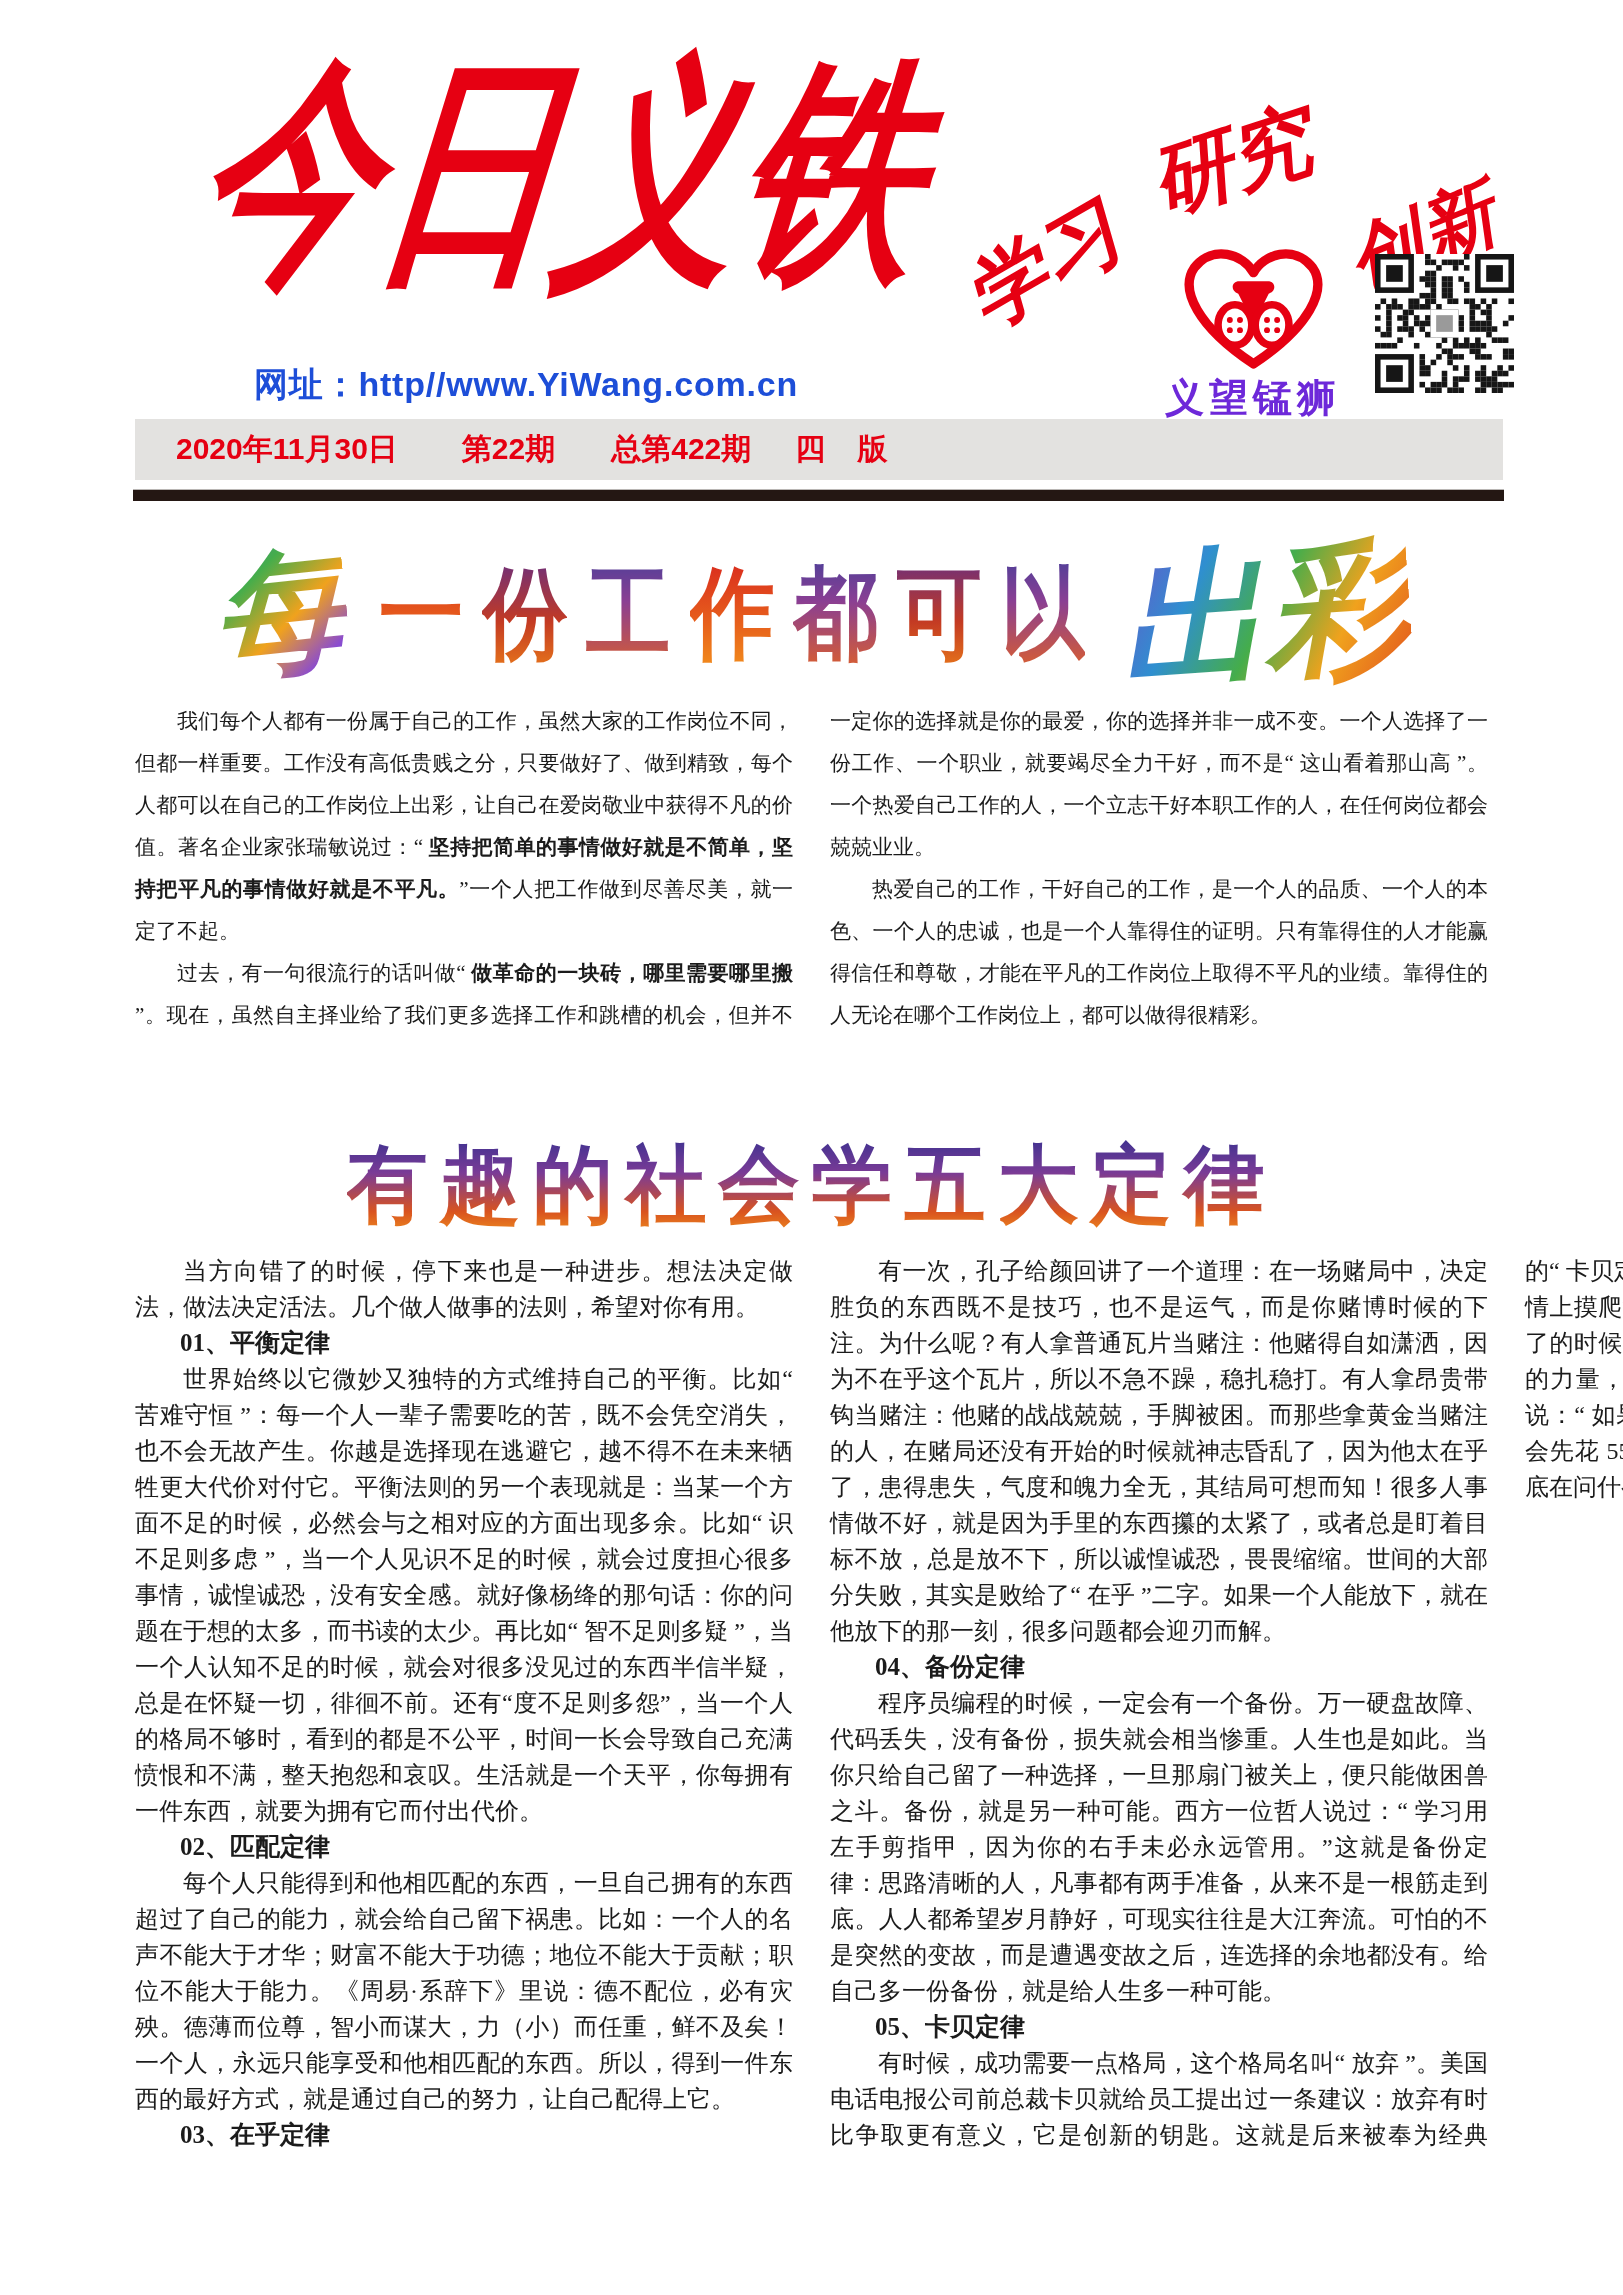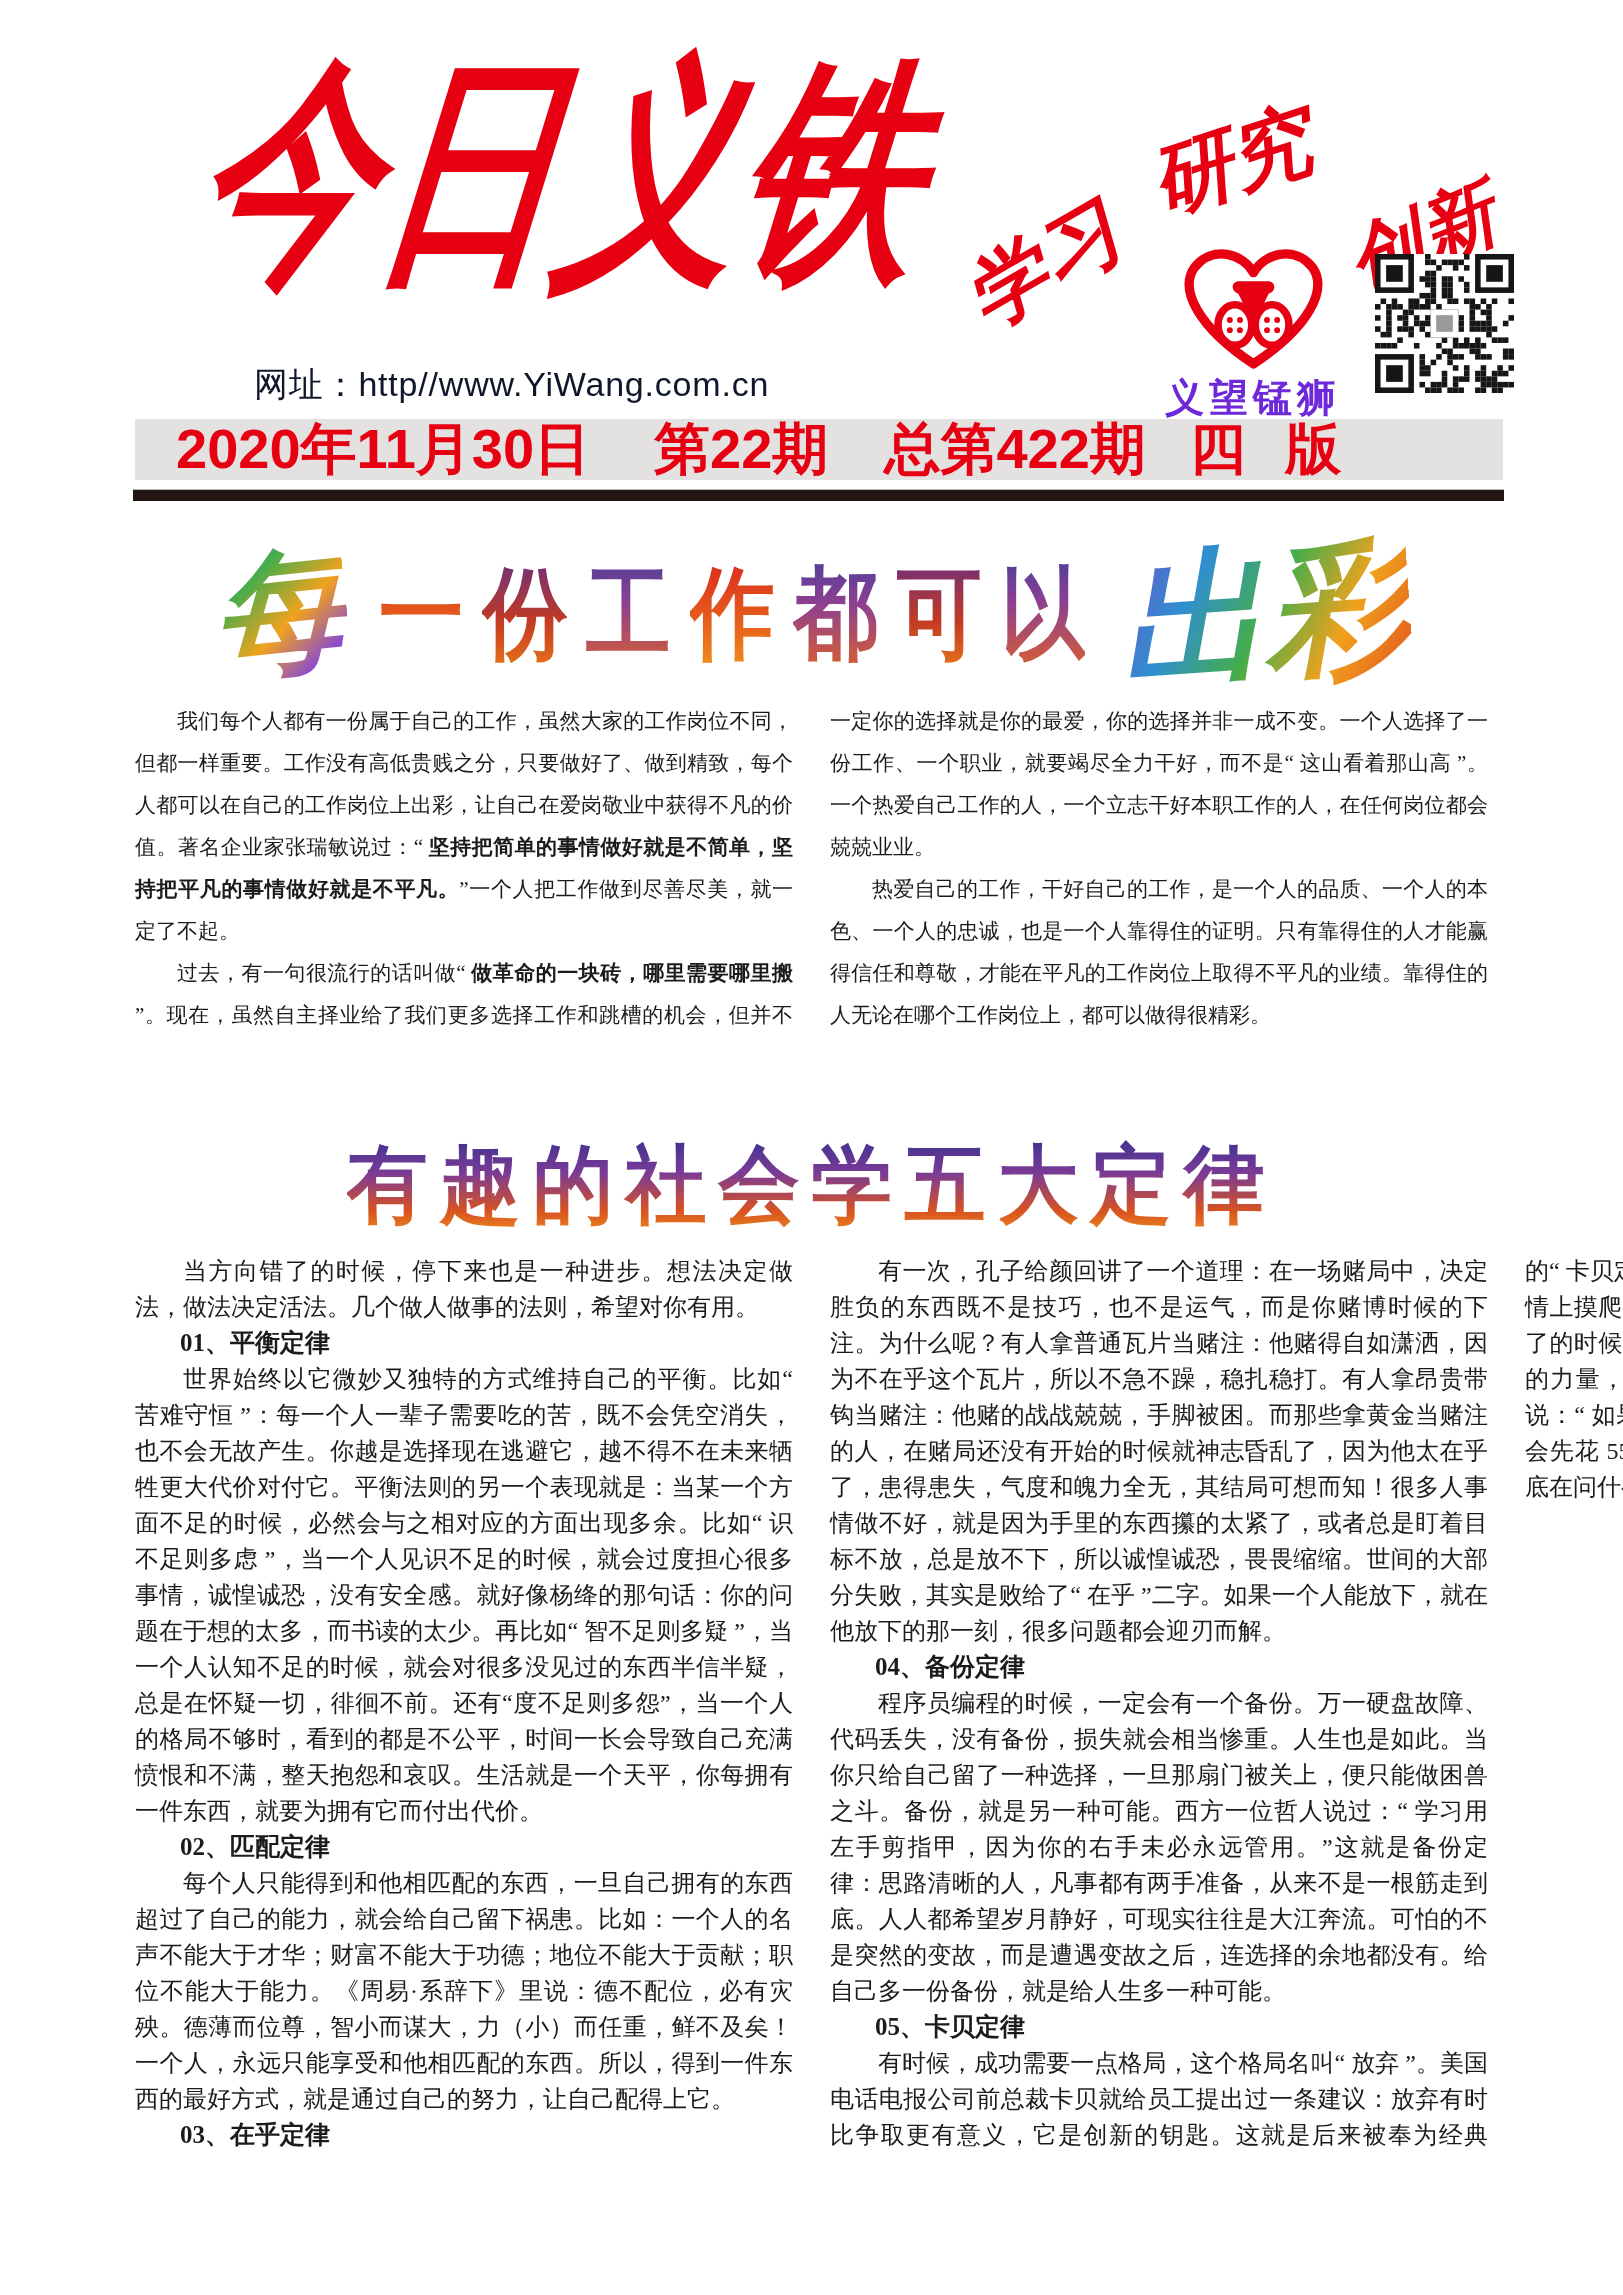--- a/index.html
+++ b/index.html
@@ -13,42 +13,42 @@
   .masthead-title{
     position:absolute;left:216px;top:51px;width:761px;
     font-size:179px;line-height:1;font-weight:bold;color:#e60012;
     font-family:"DejaVu Serif","Liberation Serif",serif;
     transform:skewX(-7deg) scaleY(1.35);transform-origin:left top;
     letter-spacing:1.7px;white-space:nowrap;font-style:italic;
   }
   .masthead-url{
     position:absolute;left:254px;top:362px;
     font-family:"Liberation Sans","DejaVu Sans",sans-serif;
-    font-weight:normal;font-size:34px;color:#0f172a;letter-spacing:0.8px;white-space:nowrap;
+    font-weight:bold;font-size:34px;color:#1d4ed8;letter-spacing:0.8px;white-space:nowrap;
   }
   .slogan-word{
     position:absolute;color:#e60012;font-weight:bold;font-style:italic;
     font-family:"DejaVu Serif","Liberation Serif",serif;white-space:nowrap;
   }
   .slogan-1{left:962px;top:211px;font-size:81px;transform:rotate(-30deg);}
   .slogan-2{left:1150px;top:108px;font-size:81px;transform:rotate(-18deg);}
   .slogan-3{left:1346px;top:188px;font-size:76px;transform:rotate(-22deg);}
   .logo-box{position:absolute;left:1160px;top:244px;width:186px;text-align:center;}
   .logo-heart{display:block;margin:0 auto;}
   .logo-text{
     margin-top:1.7px;font-family:"Liberation Sans","DejaVu Sans",sans-serif;
     font-weight:bold;font-size:39px;color:#6d28d9;letter-spacing:5px;white-space:nowrap;
   }
   .qr{position:absolute;left:1375px;top:254px;width:139px;height:139px;background:#fff;}
   
   .date-bar{
     position:absolute;left:135px;top:419px;width:1368px;height:61px;
     background:#e3e2e0;display:flex;align-items:center;
     font-family:"Liberation Sans","DejaVu Sans",sans-serif;
-    font-weight:bold;font-size:56px;color:#e60012;white-space:nowrap;
+    font-weight:bold;font-size:30px;color:#e60012;white-space:nowrap;
   }
   .date-bar span{display:inline-block;}
   .d-date{margin-left:41px;}
   .d-issue{margin-left:64px;}
   .d-total{margin-left:56px;}
   .d-page{margin-left:44px;letter-spacing:12px;}
   .dark-rule{
     position:absolute;left:133px;top:489px;width:1371px;height:11px;
     background:#241713;border-top:1.7px solid #b9b6b4;
   }

